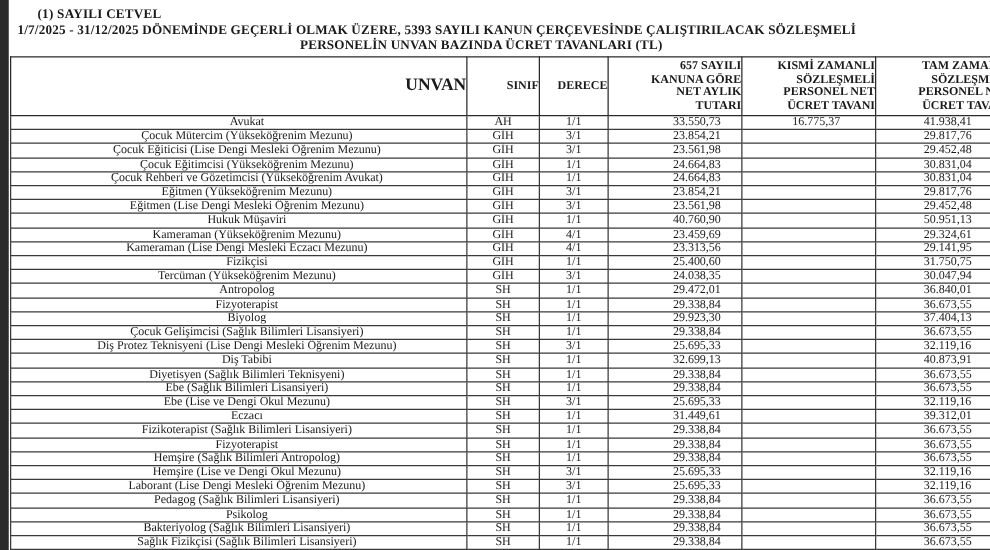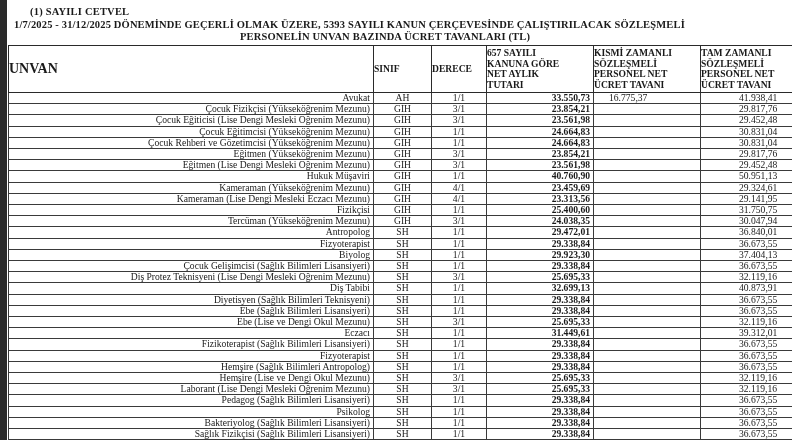--- a/index.html
+++ b/index.html
@@ -35,34 +35,34 @@
   col.c-unvan { width: 365px; }
   col.c-sinif { width: 58px; }
   col.c-derece { width: 55px; }
   col.c-net { width: 107px; }
   col.c-kismi { width: 107px; }
   col.c-tam { width: 108px; }
   th {
     border: 1.2px solid #2a2a2a;
     height: 46px; padding: 0;
     font-weight: bold; font-size: 9.6px; line-height: 10.5px;
-    text-align: left; vertical-align: middle;
+    text-align: right; vertical-align: middle;
   }
   th.h-unvan { font-size: 14px; }
   td {
     border: 1px solid #3a3a3a;
     height: 10.2px; padding: 0 3px;
     font-size: 9.6px; line-height: 10.2px;
     white-space: nowrap; overflow: hidden;
   }
-  td.name { text-align: right; padding-left: 16px; }
+  td.name { text-align: center; padding-left: 16px; }
   td.center { text-align: center; }
   td.tam { text-align: left; padding-left: 38px; }
-  td.net { text-align: right; padding-left: 38px; font-weight: bold; }
-  td.kismi { text-align: left; padding-left: 15px; }
+  td.net { text-align: center; padding-left: 38px; }
+  td.kismi { text-align: center; padding-left: 15px; }
 </style>
 </head>
 <body>
 
 <div class="left-strip"></div>
 
 <div class="title1">(1) SAYILI CETVEL</div>
 <div class="title2">1/7/2025 - 31/12/2025 DÖNEMİNDE GEÇERLİ OLMAK ÜZERE, 5393 SAYILI KANUN ÇERÇEVESİNDE ÇALIŞTIRILACAK SÖZLEŞMELİ</div>
 <div class="title3">PERSONELİN UNVAN BAZINDA ÜCRET TAVANLARI (TL)</div>
 
@@ -103,21 +103,21 @@
   <tbody id="tbody">
       <tr>
         <td class="name">Avukat</td>
         <td class="center">AH</td>
         <td class="center">1/1</td>
         <td class="net">33.550,73</td>
         <td class="kismi">16.775,37</td>
         <td class="tam">41.938,41</td>
       </tr>
       <tr>
-        <td class="name">Çocuk Fizikçisi (Yükseköğrenim Mezunu)</td>
+        <td class="name">Çocuk Mütercim (Yükseköğrenim Mezunu)</td>
         <td class="center">GİH</td>
         <td class="center">3/1</td>
         <td class="net">23.854,21</td>
         <td class="kismi"></td>
         <td class="tam">29.817,76</td>
       </tr>
       <tr>
         <td class="name">Çocuk Eğiticisi (Lise Dengi Mesleki Öğrenim Mezunu)</td>
         <td class="center">GİH</td>
         <td class="center">3/1</td>
@@ -127,21 +127,21 @@
       </tr>
       <tr>
         <td class="name">Çocuk Eğitimcisi (Yükseköğrenim Mezunu)</td>
         <td class="center">GİH</td>
         <td class="center">1/1</td>
         <td class="net">24.664,83</td>
         <td class="kismi"></td>
         <td class="tam">30.831,04</td>
       </tr>
       <tr>
-        <td class="name">Çocuk Rehberi ve Gözetimcisi (Yükseköğrenim Mezunu)</td>
+        <td class="name">Çocuk Rehberi ve Gözetimcisi (Yükseköğrenim Avukat)</td>
         <td class="center">GİH</td>
         <td class="center">1/1</td>
         <td class="net">24.664,83</td>
         <td class="kismi"></td>
         <td class="tam">30.831,04</td>
       </tr>
       <tr>
         <td class="name">Eğitmen (Yükseköğrenim Mezunu)</td>
         <td class="center">GİH</td>
         <td class="center">3/1</td>

